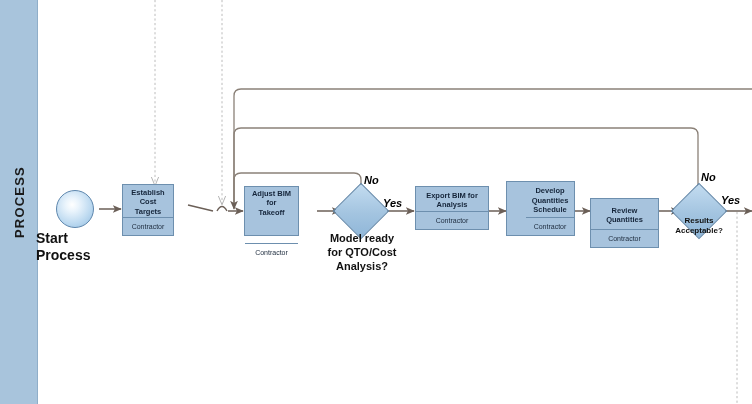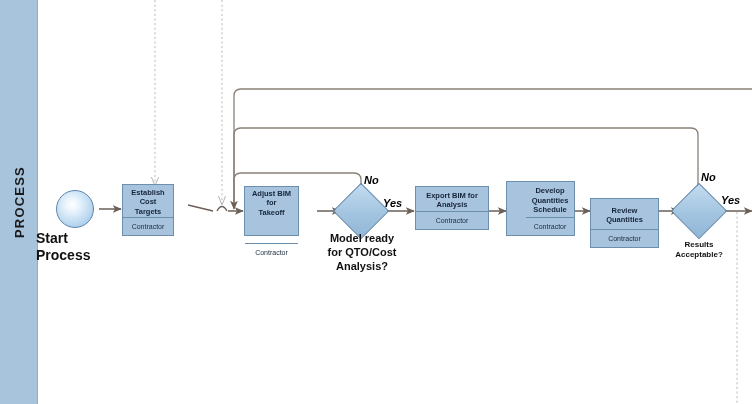--- a/index.html
+++ b/index.html
@@ -223,18 +223,18 @@
   </div>
   <div class="gw-label big" style="left:320px; top:232px; width:84px;">Model ready
 for QTO/Cost
 Analysis?</div>
   <div class="flow-label" style="left:364px; top:174px;">No</div>
   <div class="flow-label" style="left:383px; top:197px;">Yes</div>
 
   <div class="gateway" style="left:679px; top:191px; width:40px; height:40px;">
     <div class="dia"></div>
   </div>
-  <div class="gw-label" style="left:660px; top:240px; width:78px;">Results
+  <div class="gw-label" style="left:660px; top:216px; width:78px;">Results
 Acceptable?</div>
   <div class="flow-label" style="left:701px; top:171px;">No</div>
   <div class="flow-label" style="left:721px; top:194px;">Yes</div>
 
 </div>
 
 </body></html>

